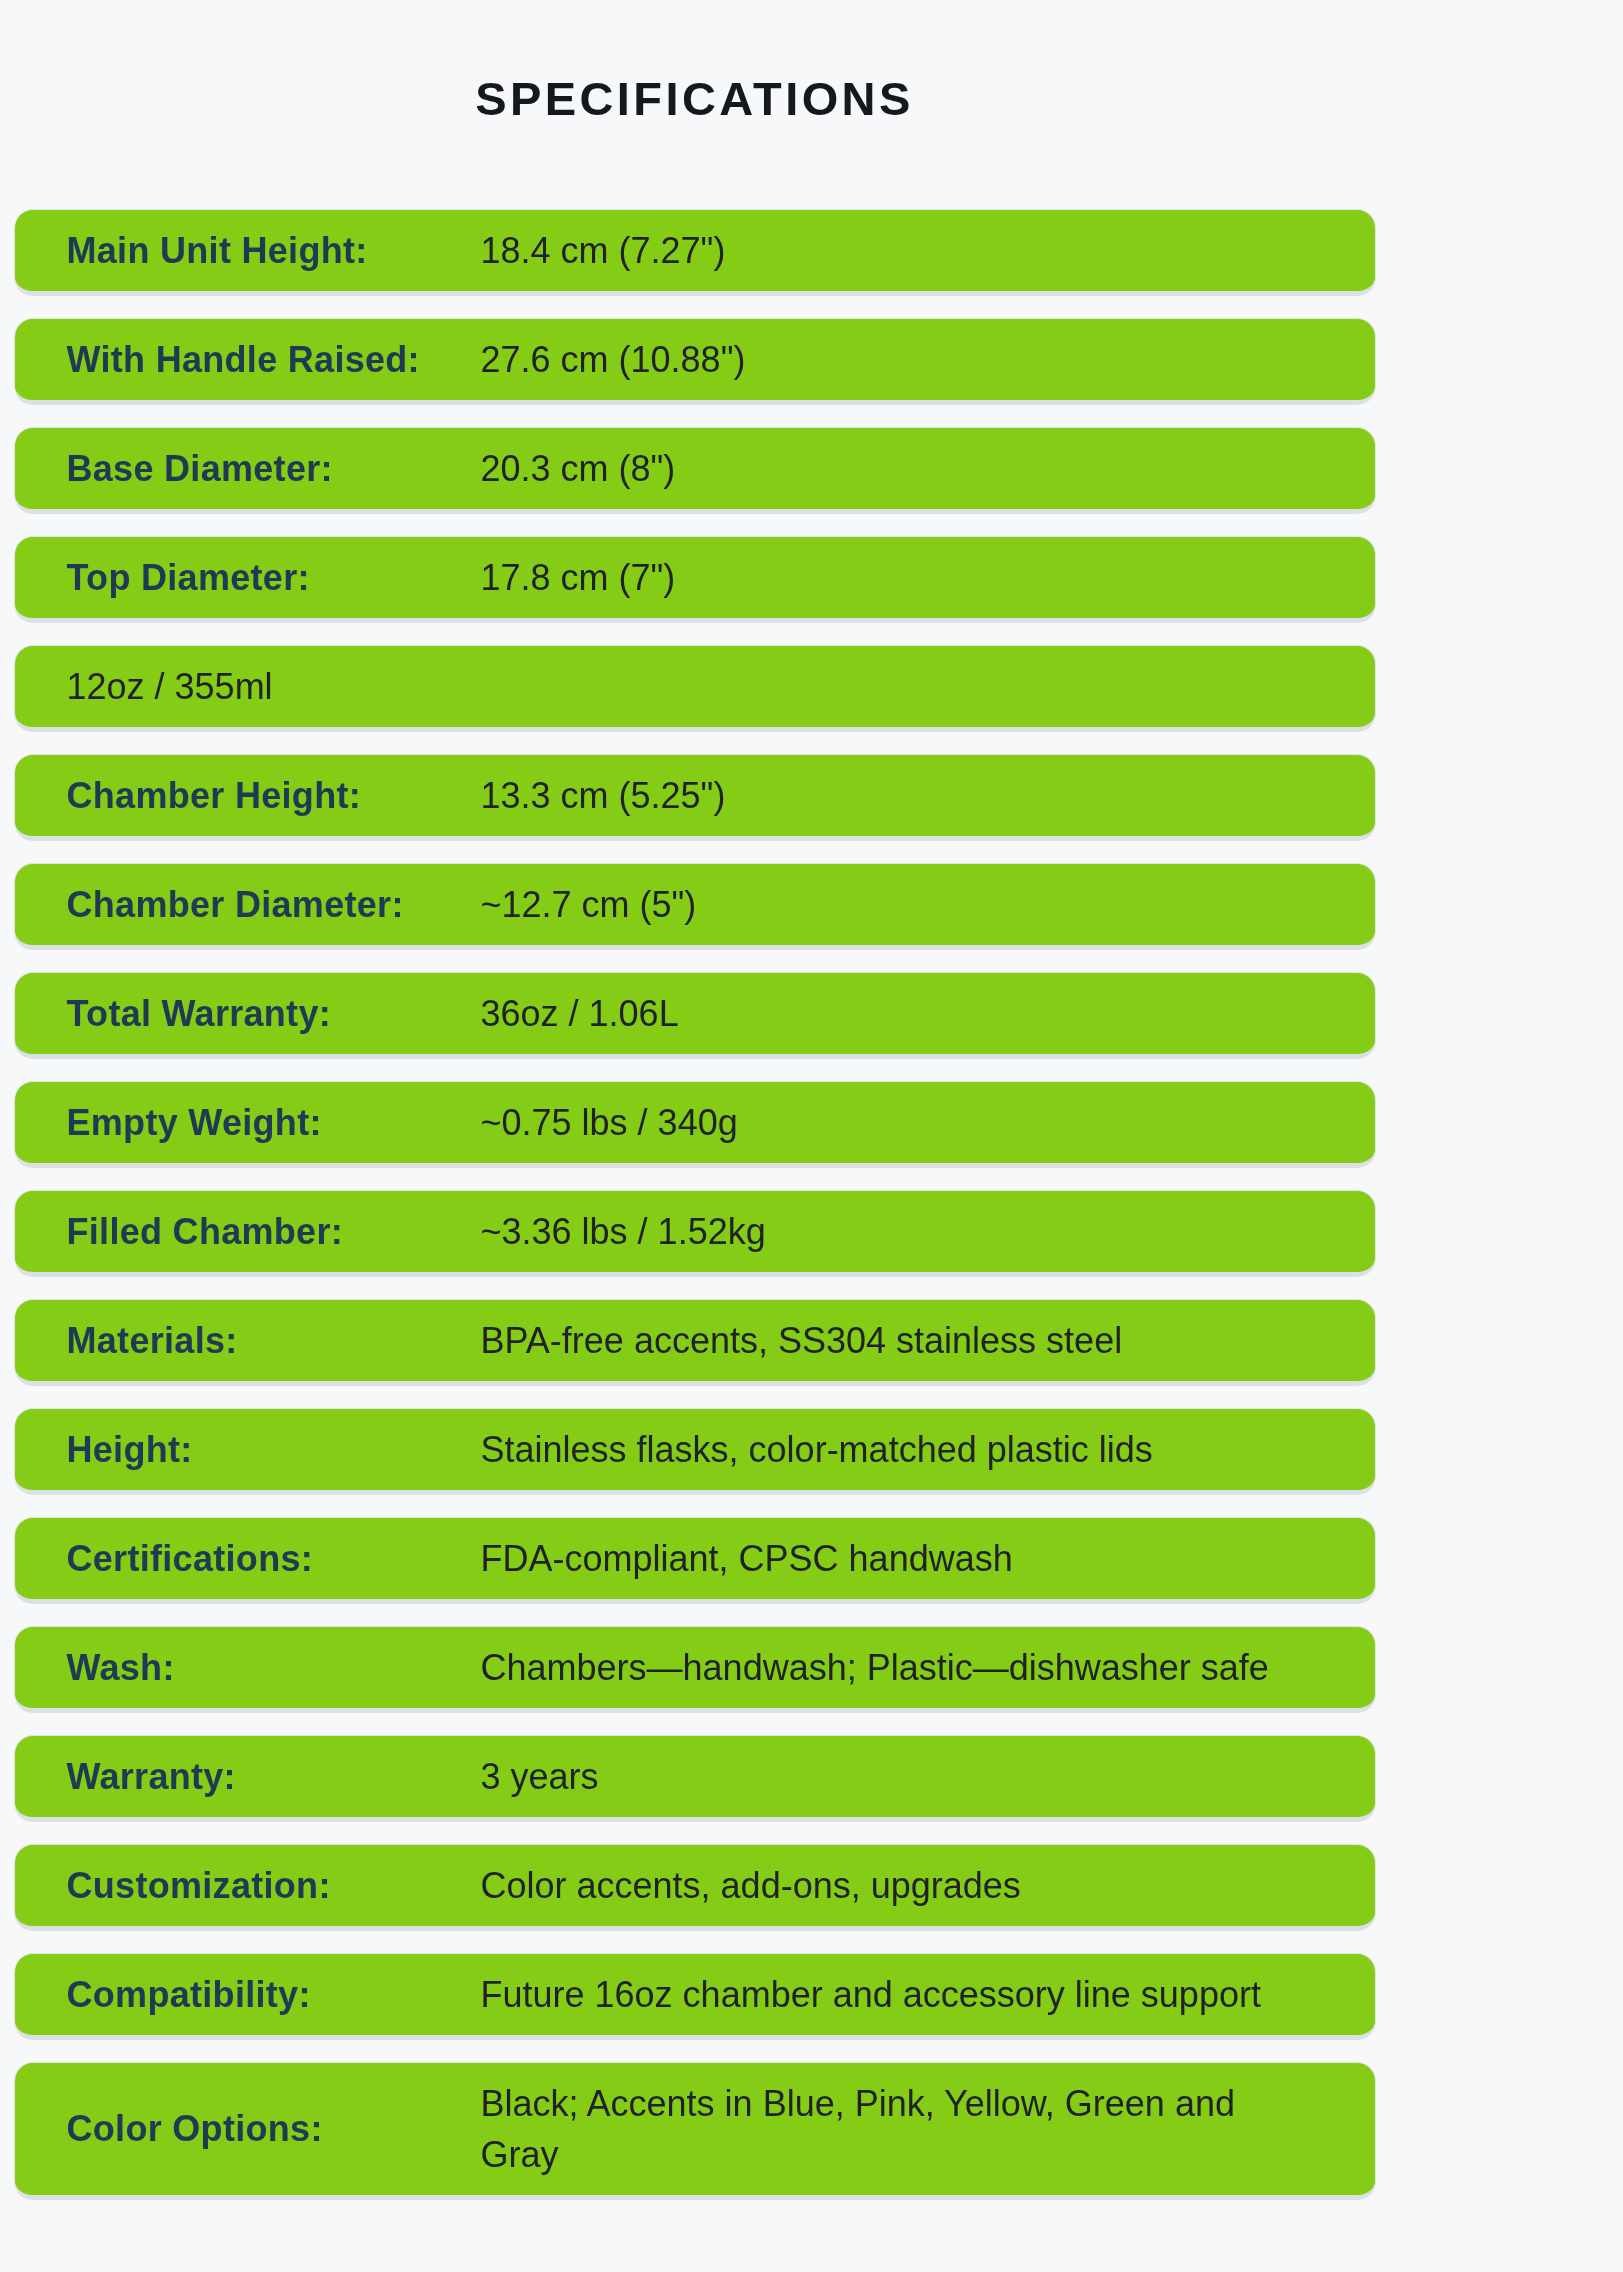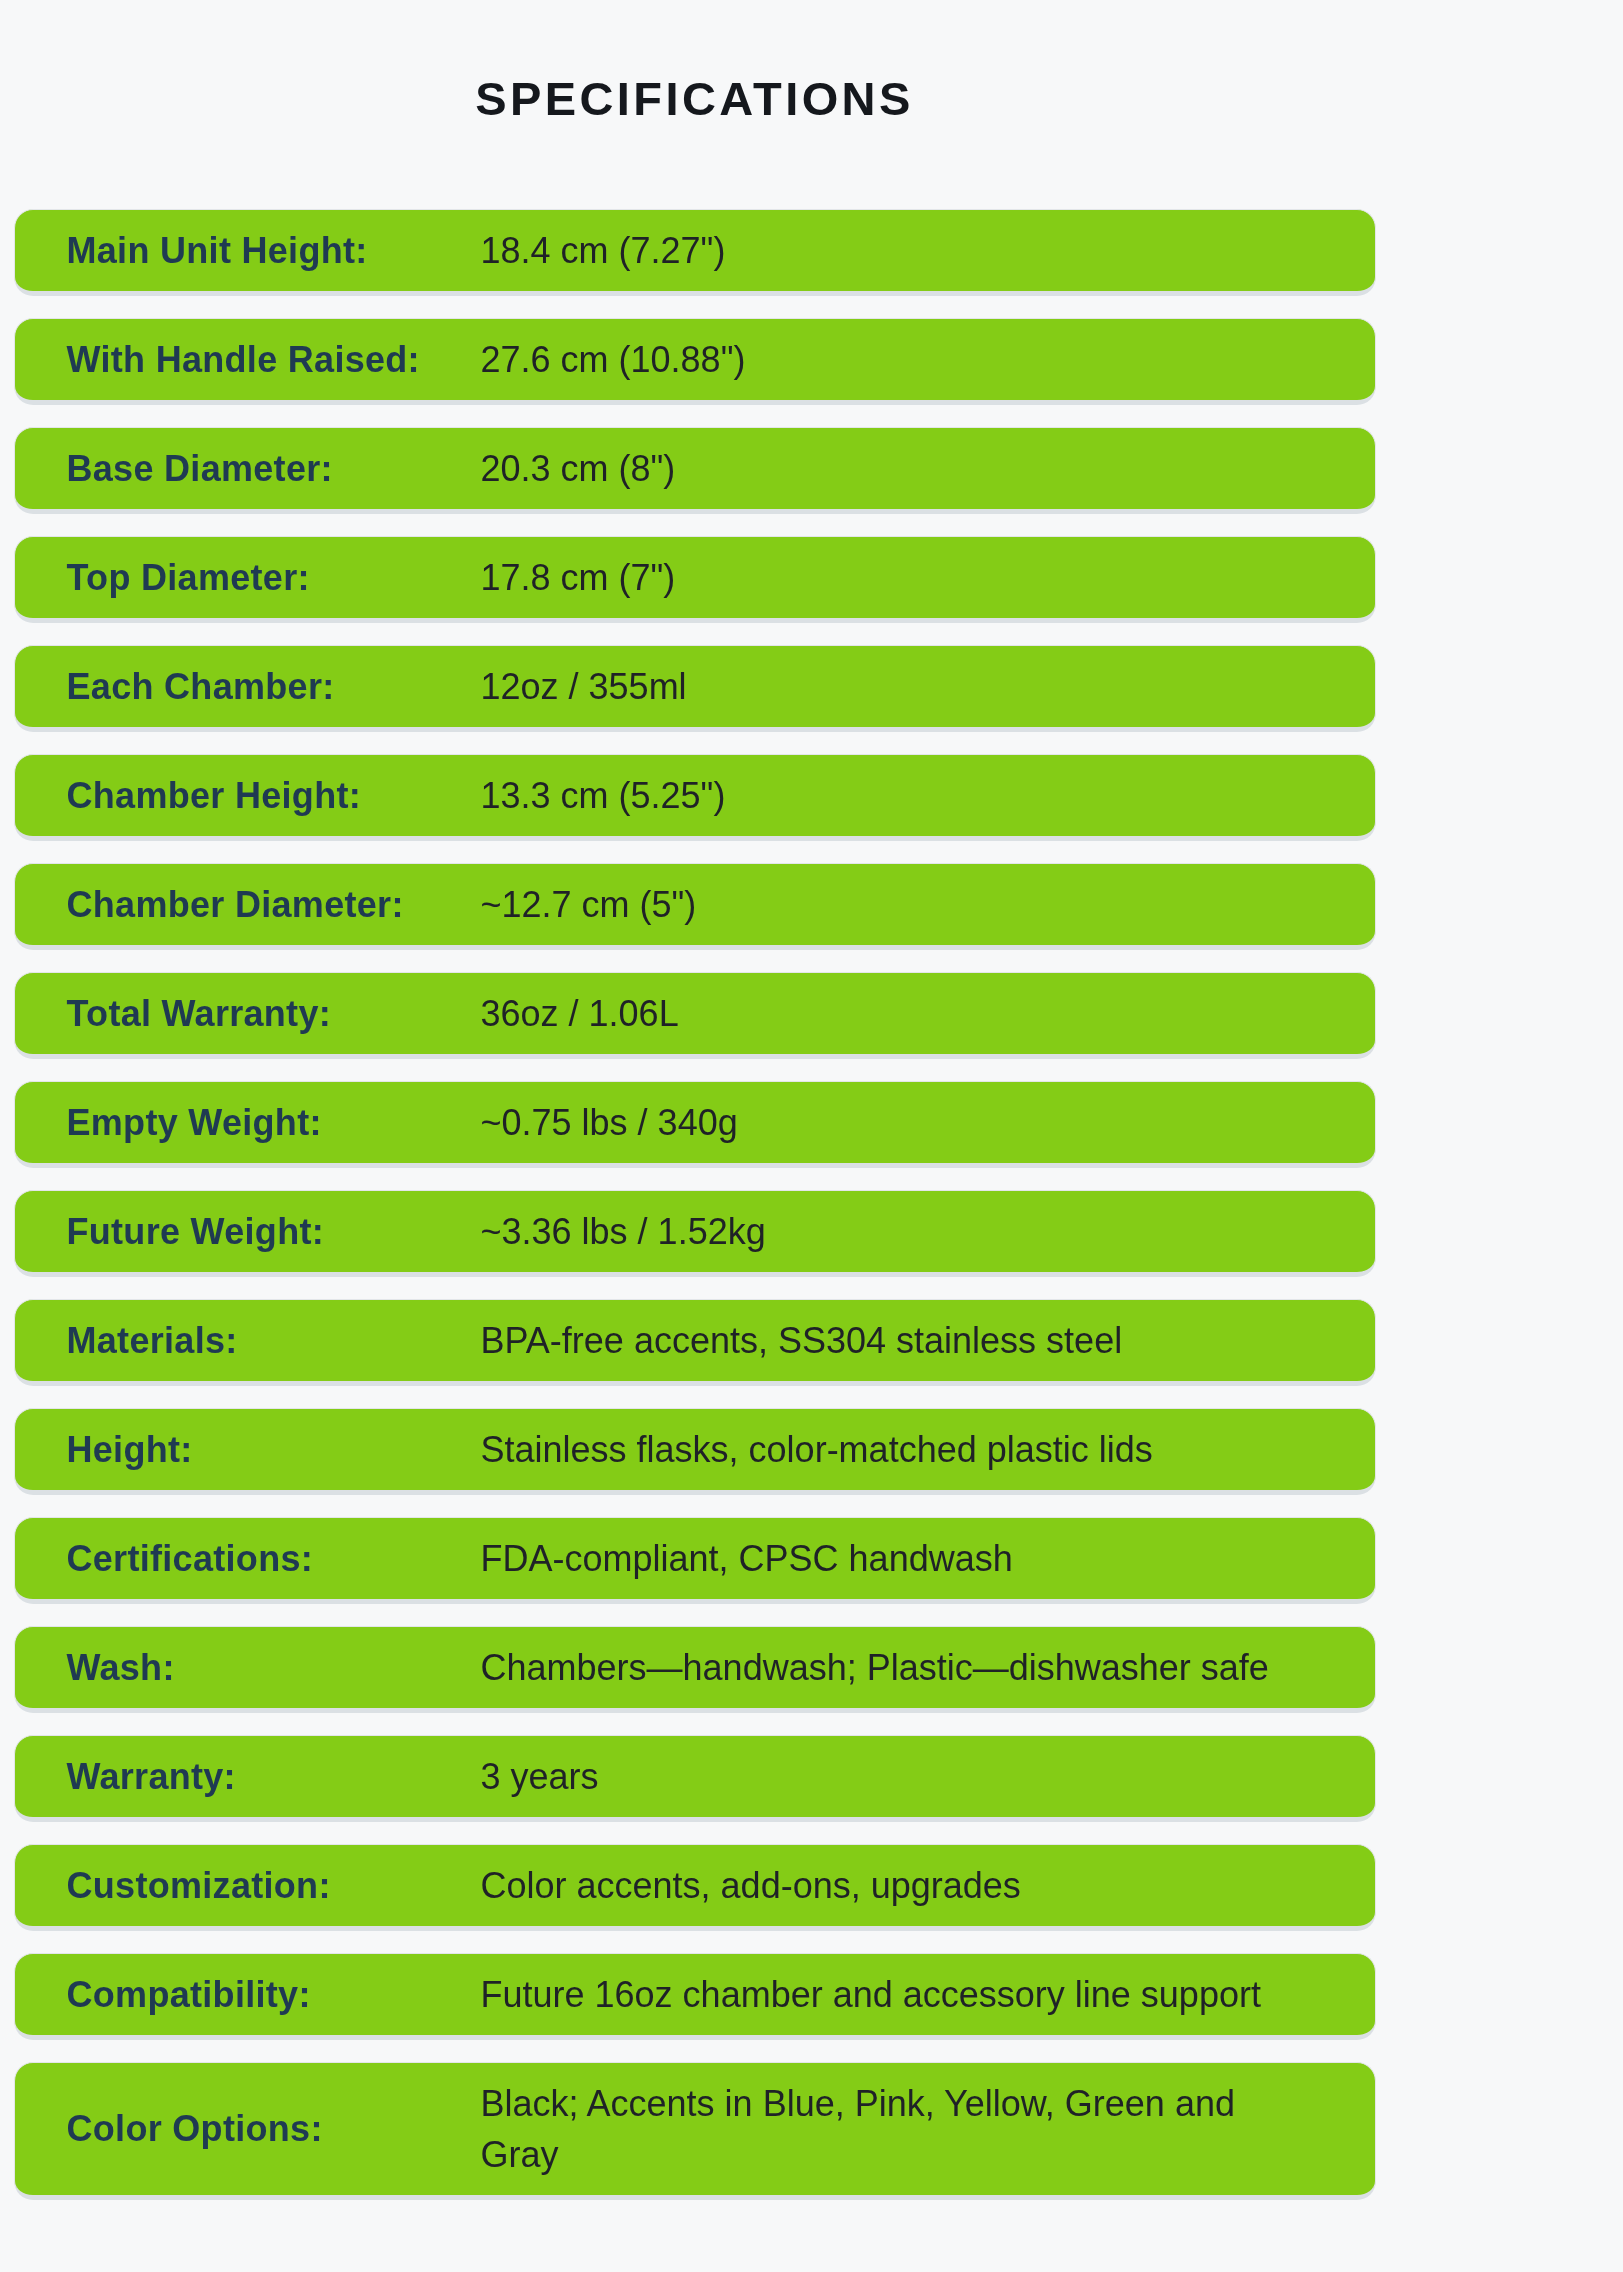--- a/index.html
+++ b/index.html
@@ -69,41 +69,40 @@
     </div>
     <div class="spec-row">
       <span class="spec-label">Base Diameter:</span>
       <span class="spec-value">20.3 cm (8")</span>
     </div>
     <div class="spec-row">
       <span class="spec-label">Top Diameter:</span>
       <span class="spec-value">17.8 cm (7")</span>
     </div>
     <div class="spec-row">
-      <span class="spec-label">Each Chamber:</span>
       <span class="spec-value">12oz / 355ml</span>
     </div>
     <div class="spec-row">
       <span class="spec-label">Chamber Height:</span>
       <span class="spec-value">13.3 cm (5.25")</span>
     </div>
     <div class="spec-row">
       <span class="spec-label">Chamber Diameter:</span>
       <span class="spec-value">~12.7 cm (5")</span>
     </div>
     <div class="spec-row">
       <span class="spec-label">Total Warranty:</span>
       <span class="spec-value">36oz / 1.06L</span>
     </div>
     <div class="spec-row">
       <span class="spec-label">Empty Weight:</span>
       <span class="spec-value">~0.75 lbs / 340g</span>
     </div>
     <div class="spec-row">
-      <span class="spec-label">Future Weight:</span>
+      <span class="spec-label">Filled Chamber:</span>
       <span class="spec-value">~3.36 lbs / 1.52kg</span>
     </div>
     <div class="spec-row">
       <span class="spec-label">Materials:</span>
       <span class="spec-value">BPA-free accents, SS304 stainless steel</span>
     </div>
     <div class="spec-row">
       <span class="spec-label">Height:</span>
       <span class="spec-value">Stainless flasks, color-matched plastic lids</span>
     </div>

